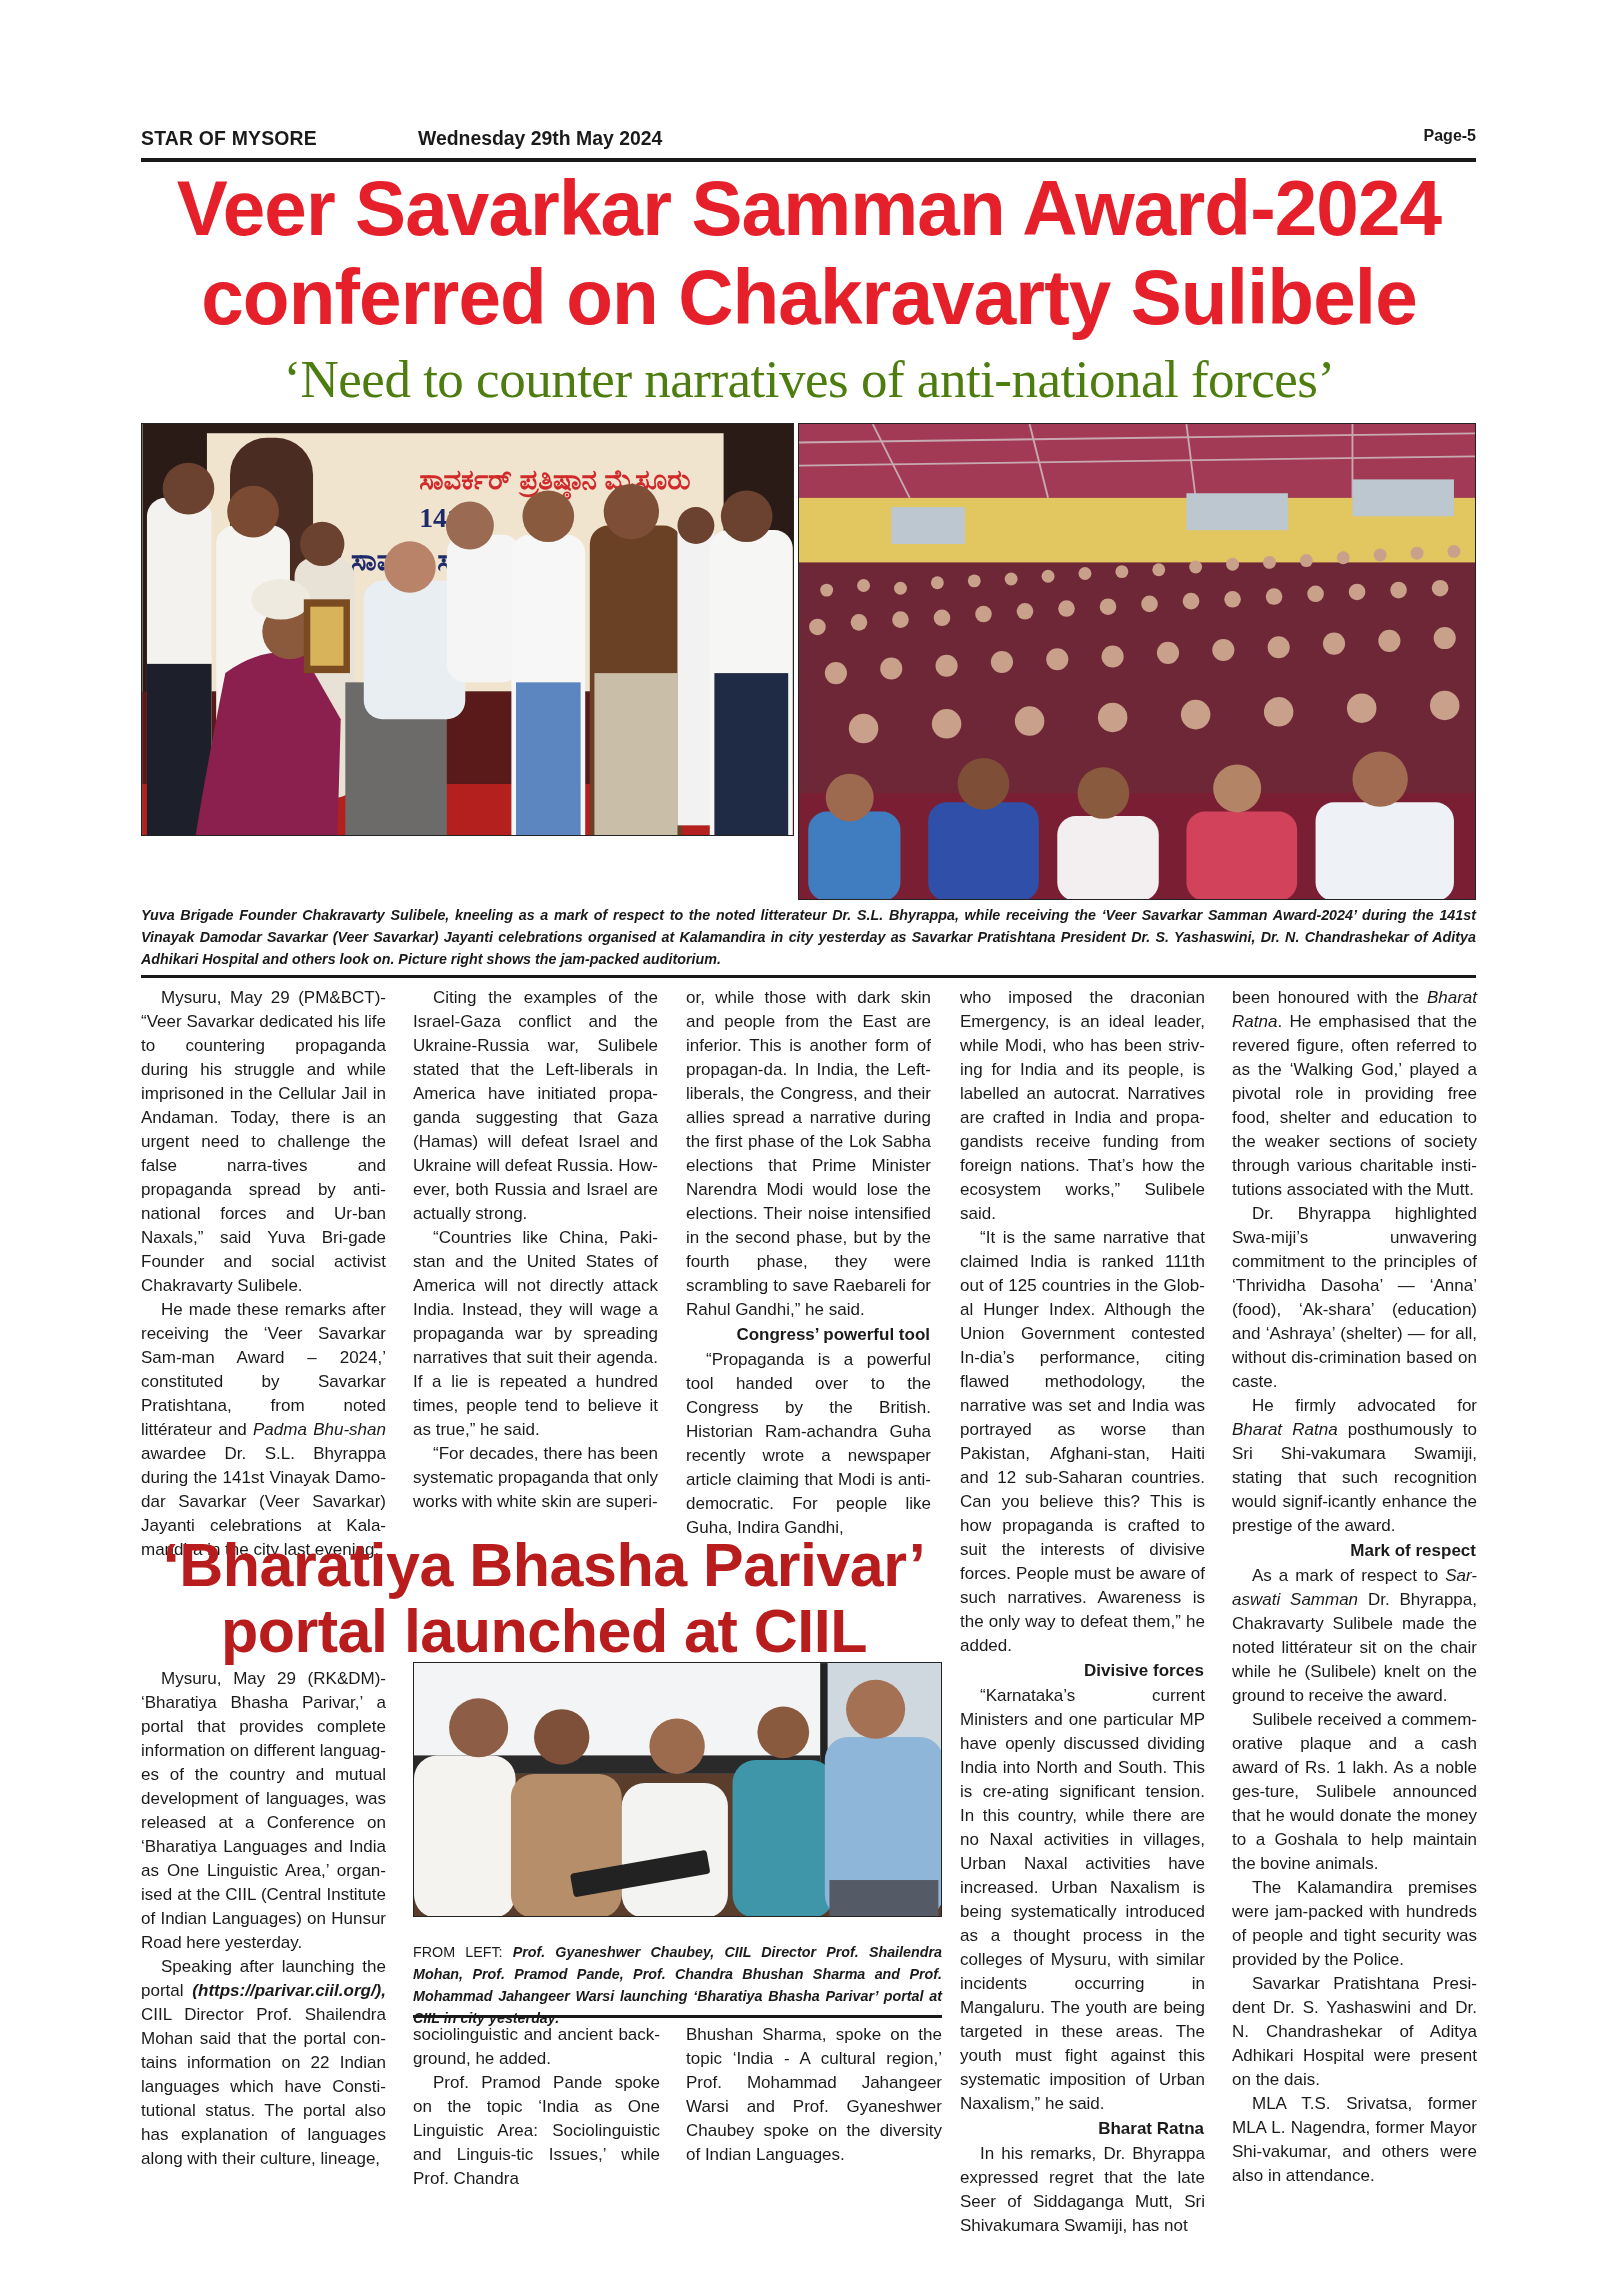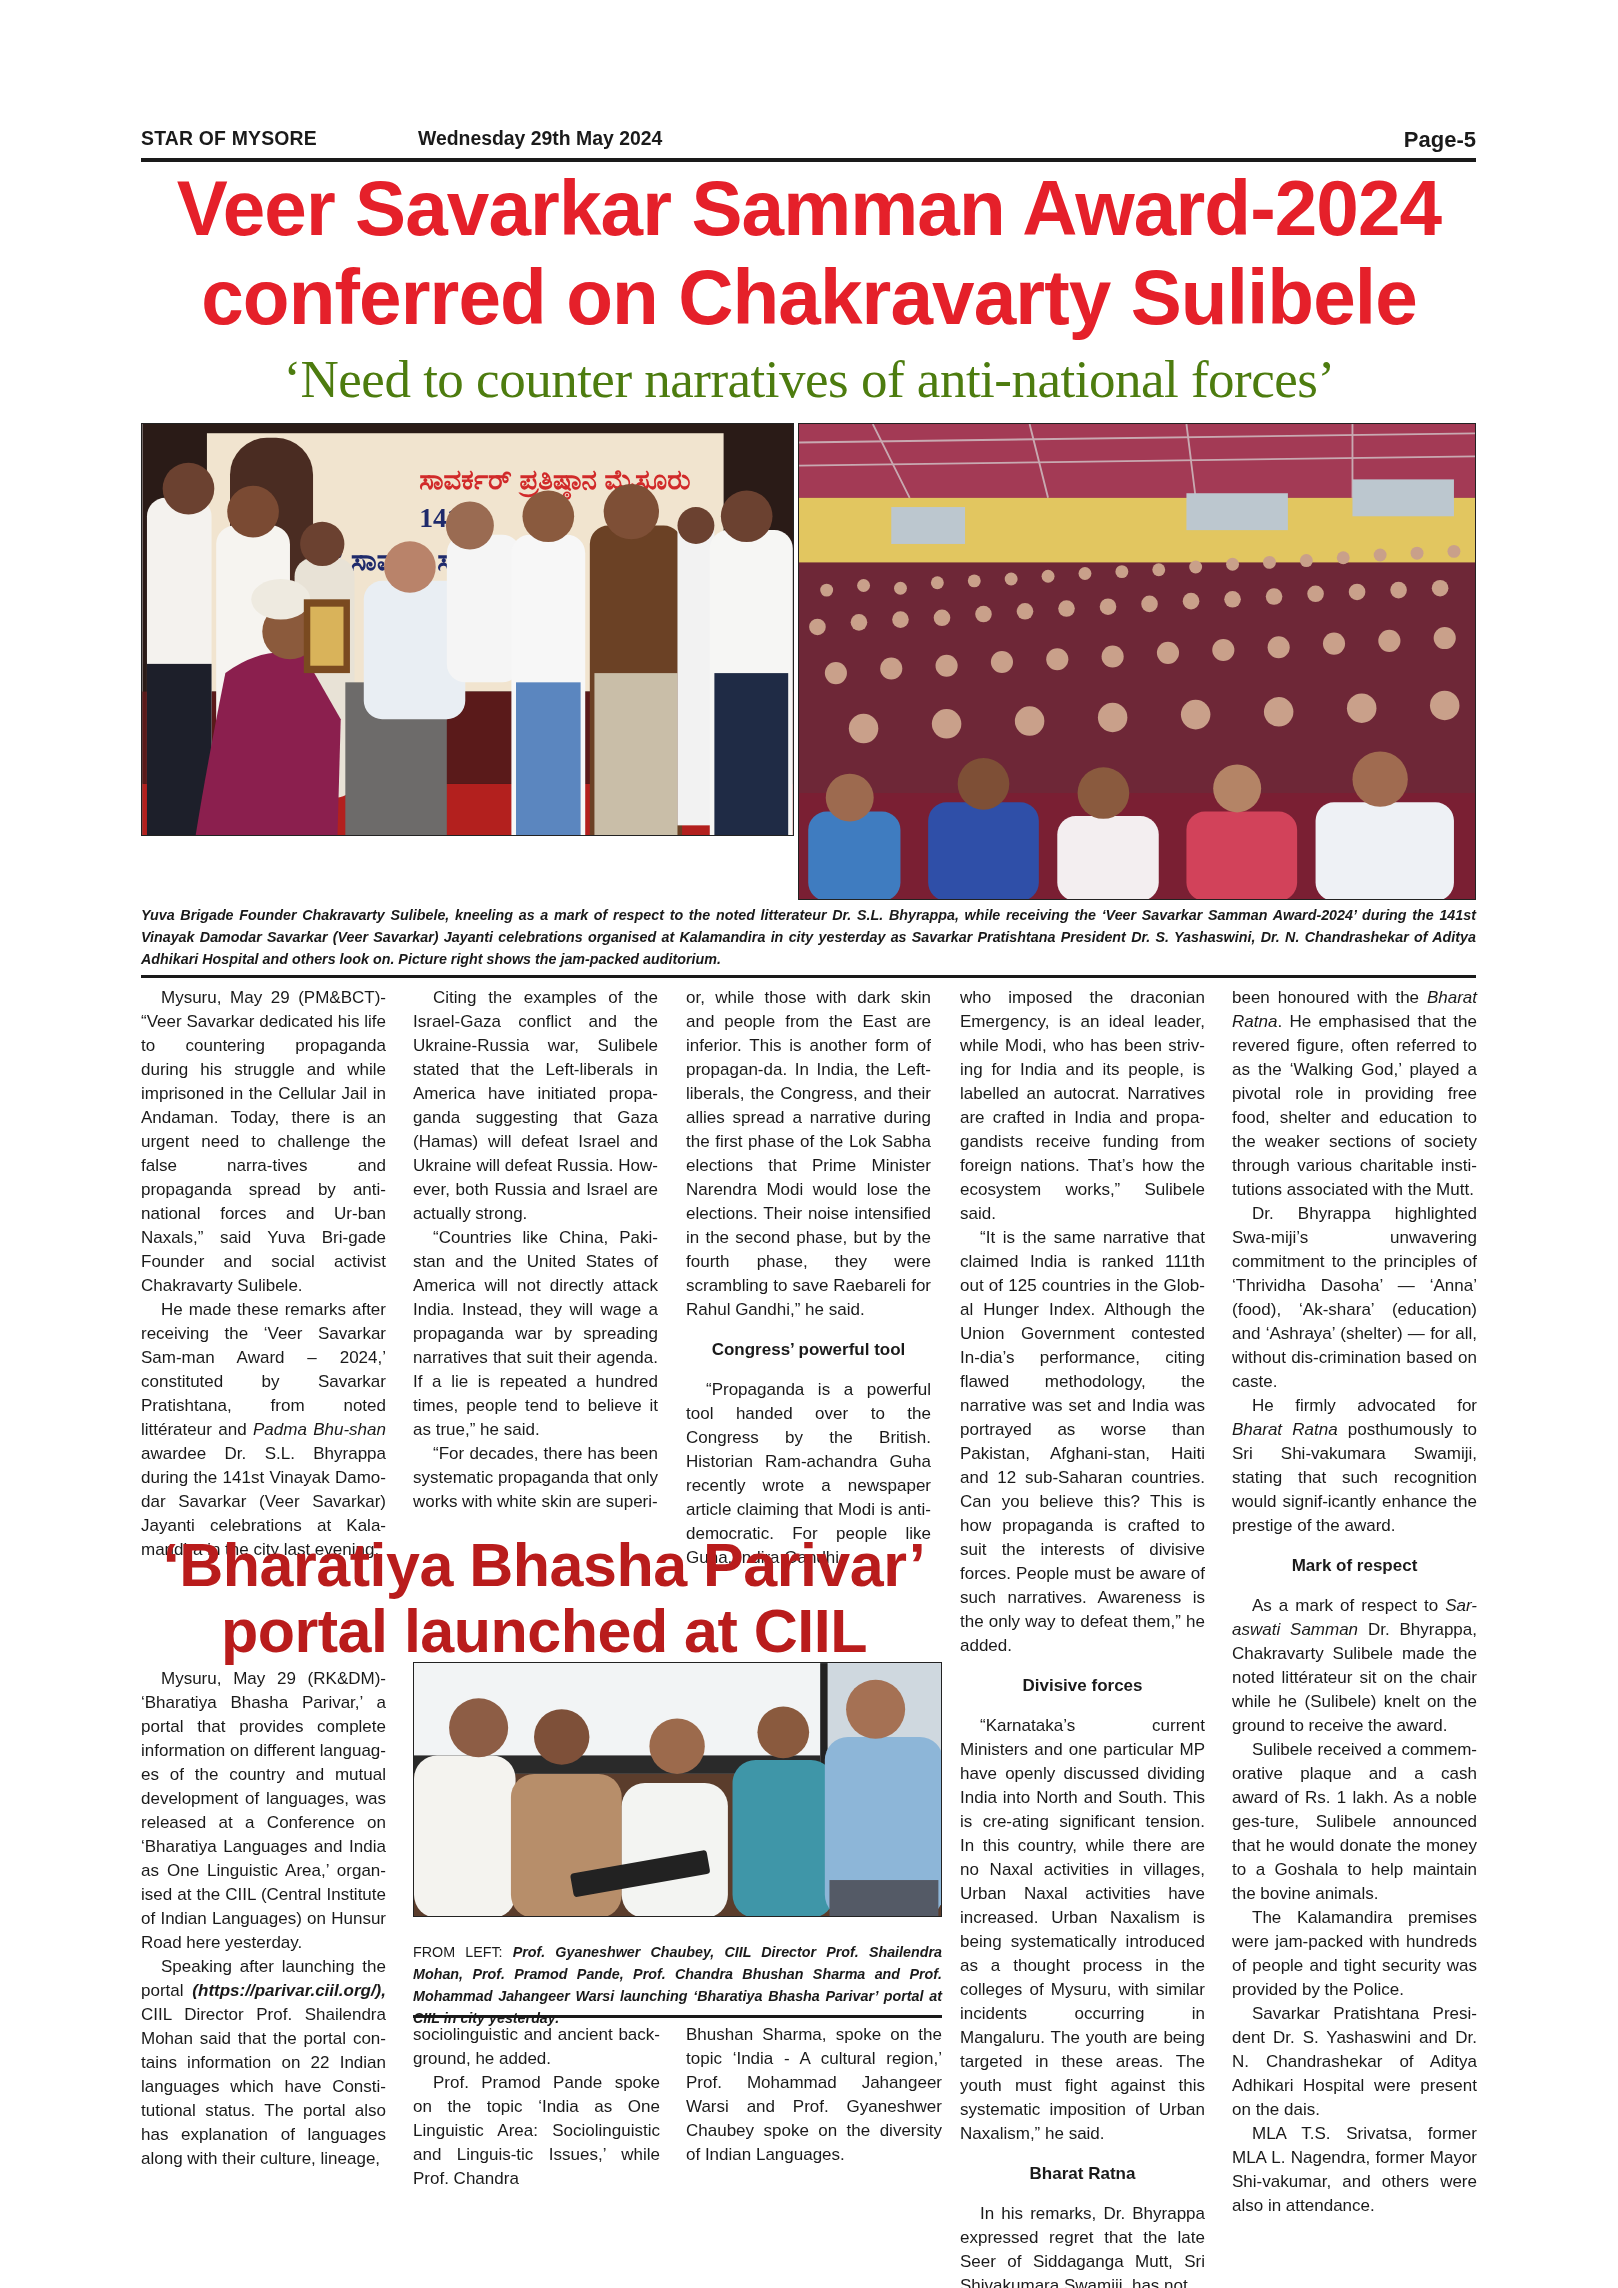--- a/index.html
+++ b/index.html
@@ -1,30 +1,30 @@
 <!DOCTYPE html>
 <html style="font-size:14.8px"><head>
 <meta charset="utf-8">
 <style>
   html, body { margin: 0; padding: 0; background: #ffffff; }
   body { width: 1619px; height: 2289px; position: relative; overflow: hidden; color: #1a1a1a; font-family: "Liberation Sans", sans-serif; }
   .abs { position: absolute; }
   .masthead { left: 141px; top: 127px; width: 1335px; height: 31px; border-bottom: 4.6px solid #1a1a1a; }
   .mh-name { position: absolute; left: 0; top: 0; font-size: 19.4px; font-weight: bold; letter-spacing: 0.2px; }
   .mh-date { position: absolute; left: 277px; top: 0; font-size: 19.4px; font-weight: bold; }
-  .mh-page { position: absolute; right: 0; top: 0; font-size: 22px; font-weight: bold; }
+  .mh-page { position: absolute; right: 0; top: 0; font-size: 16px; font-weight: bold; }
   .headline { left: 129px; top: 164px; width: 1360px; text-align: center; color: #e5202a; font-weight: bold; font-size: 78px; line-height: 89px; letter-spacing: -0.9px; transform: scaleX(0.98); }
   .subhead { left: 129px; top: 349px; width: 1360px; text-align: center; font-family: "Liberation Serif", serif; font-size: 53px; line-height: 61px; color: #4d7c0f; letter-spacing: -0.5px; }
   .photo { overflow: hidden; border: 1.8px solid #222; box-sizing: border-box; }
   .caption { font-style: italic; font-weight: bold; font-size: 14.3px; line-height: 22px; text-align: justify; }
   .rule { height: 2.8px; background: #1a1a1a; }
   .col { font-size: 17px; line-height: 24px; text-align: justify; hyphens: manual; }
   .col p { margin: 0; text-indent: 20px; }
   .col p.noind { text-indent: 0; }
-  .col h4 { margin: 16px; font-size: 17px; line-height: 24px; text-align: center; font-weight: bold; }
+  .col h4 { margin: 1px; font-size: 17px; line-height: 24px; text-align: right; font-weight: bold; }
   .headline2 { left: 138px; top: 1532px; width: 812px; text-align: center; font-weight: bold; font-size: 61px; line-height: 66px; color: #b91c1c; letter-spacing: -0.5px; }
   .caption2 { font-size: 14.3px; line-height: 22px; text-align: justify; }
   .caption2 .lead { font-style: normal; font-weight: normal; }
   .caption2 .names { font-style: italic; font-weight: bold; }
   i { font-style: italic; }
   b.url { font-style: italic; font-weight: bold; }
 </style>
 </head>
 <body>
 

